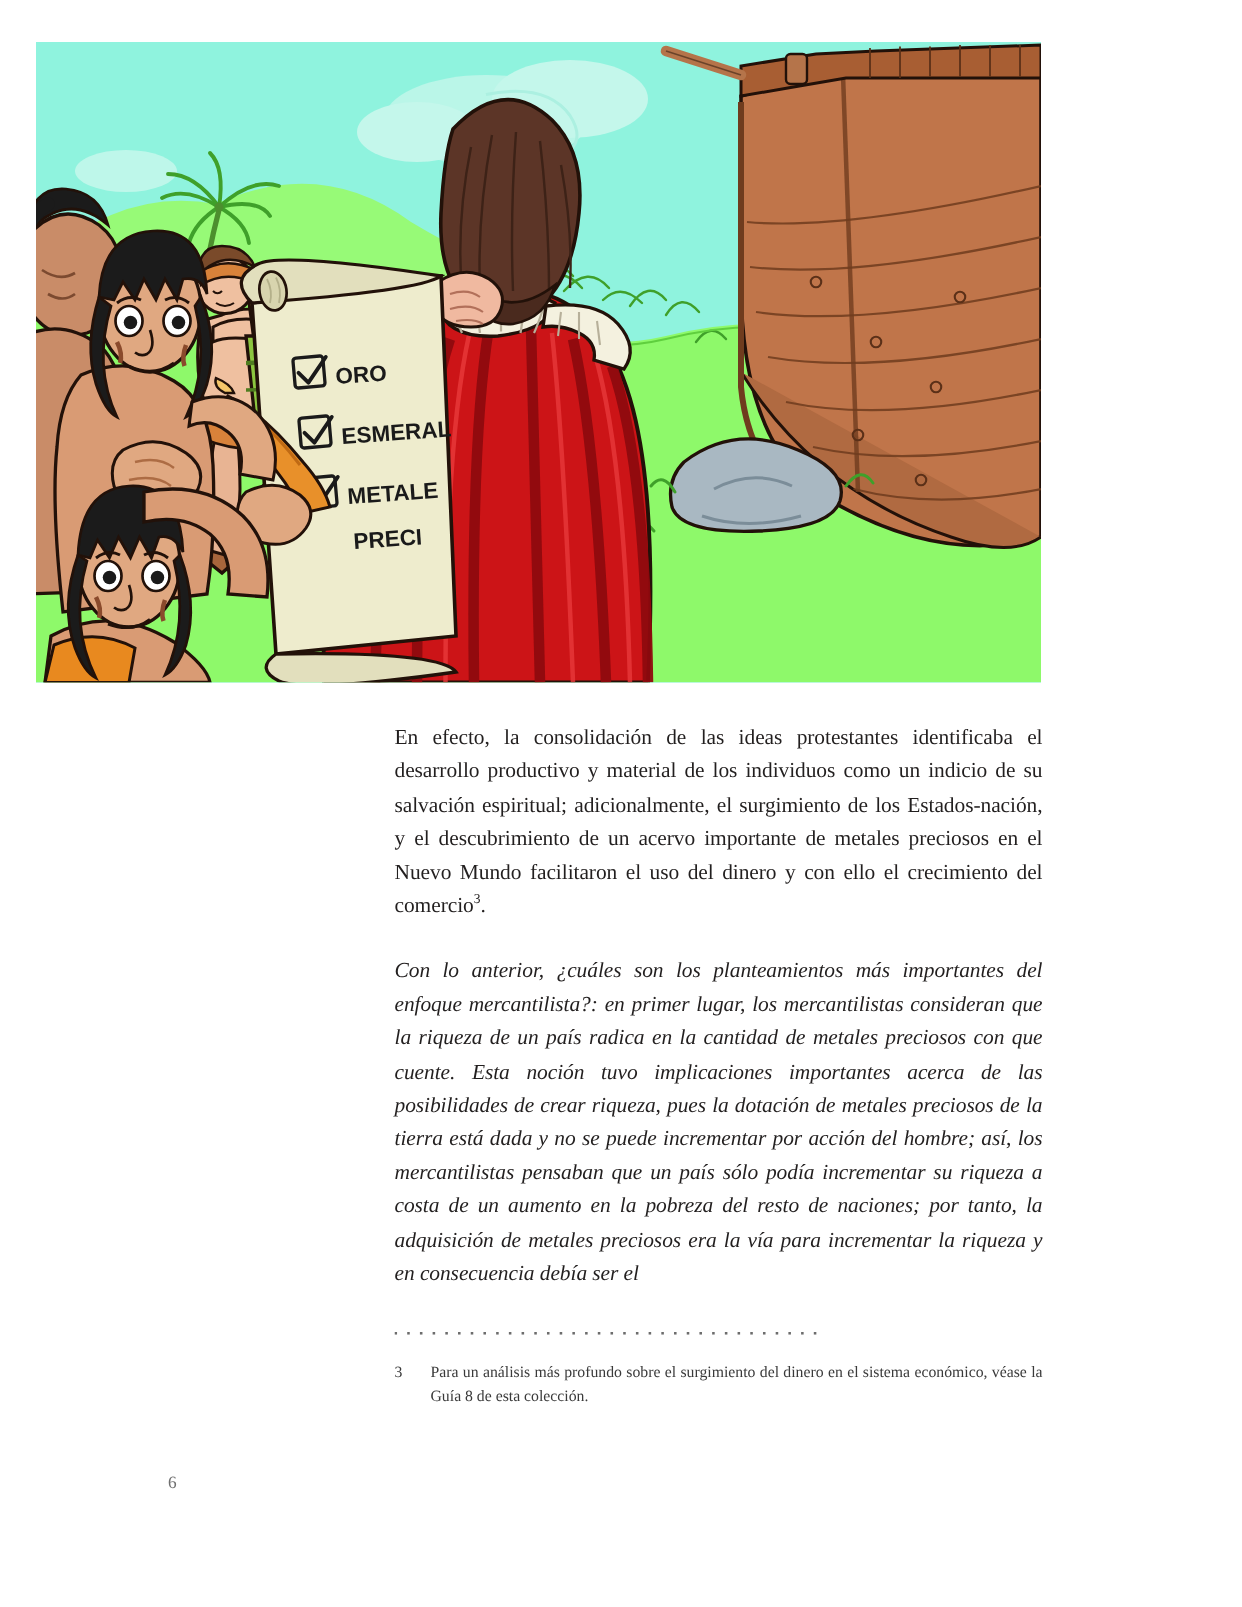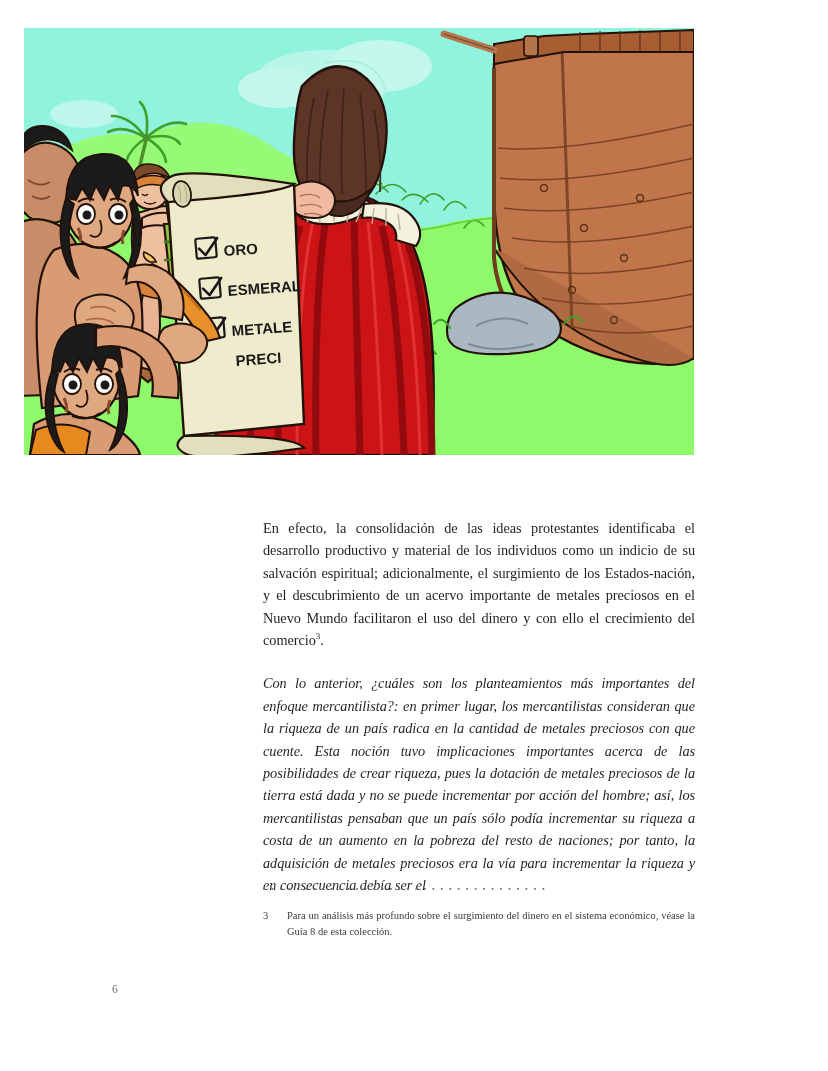--- a/index.html
+++ b/index.html
@@ -26,21 +26,20 @@
     background: #8ff3de;
   }
   .illustration svg { display: block; width: 100%; height: 100%; }
 
   
   .textcol {
     position: absolute;
     left: 263px;
     top: 481px;
     width: 432px;
-    margin-top: 36px;
   }
   .para {
     font-family: "Liberation Serif", serif;
     font-size: 14.3px;
     line-height: 22.4px;
     color: #221f1f;
     text-align: justify;
     margin: 0 0 21px 0;
     letter-spacing: -0.05px;
   }

